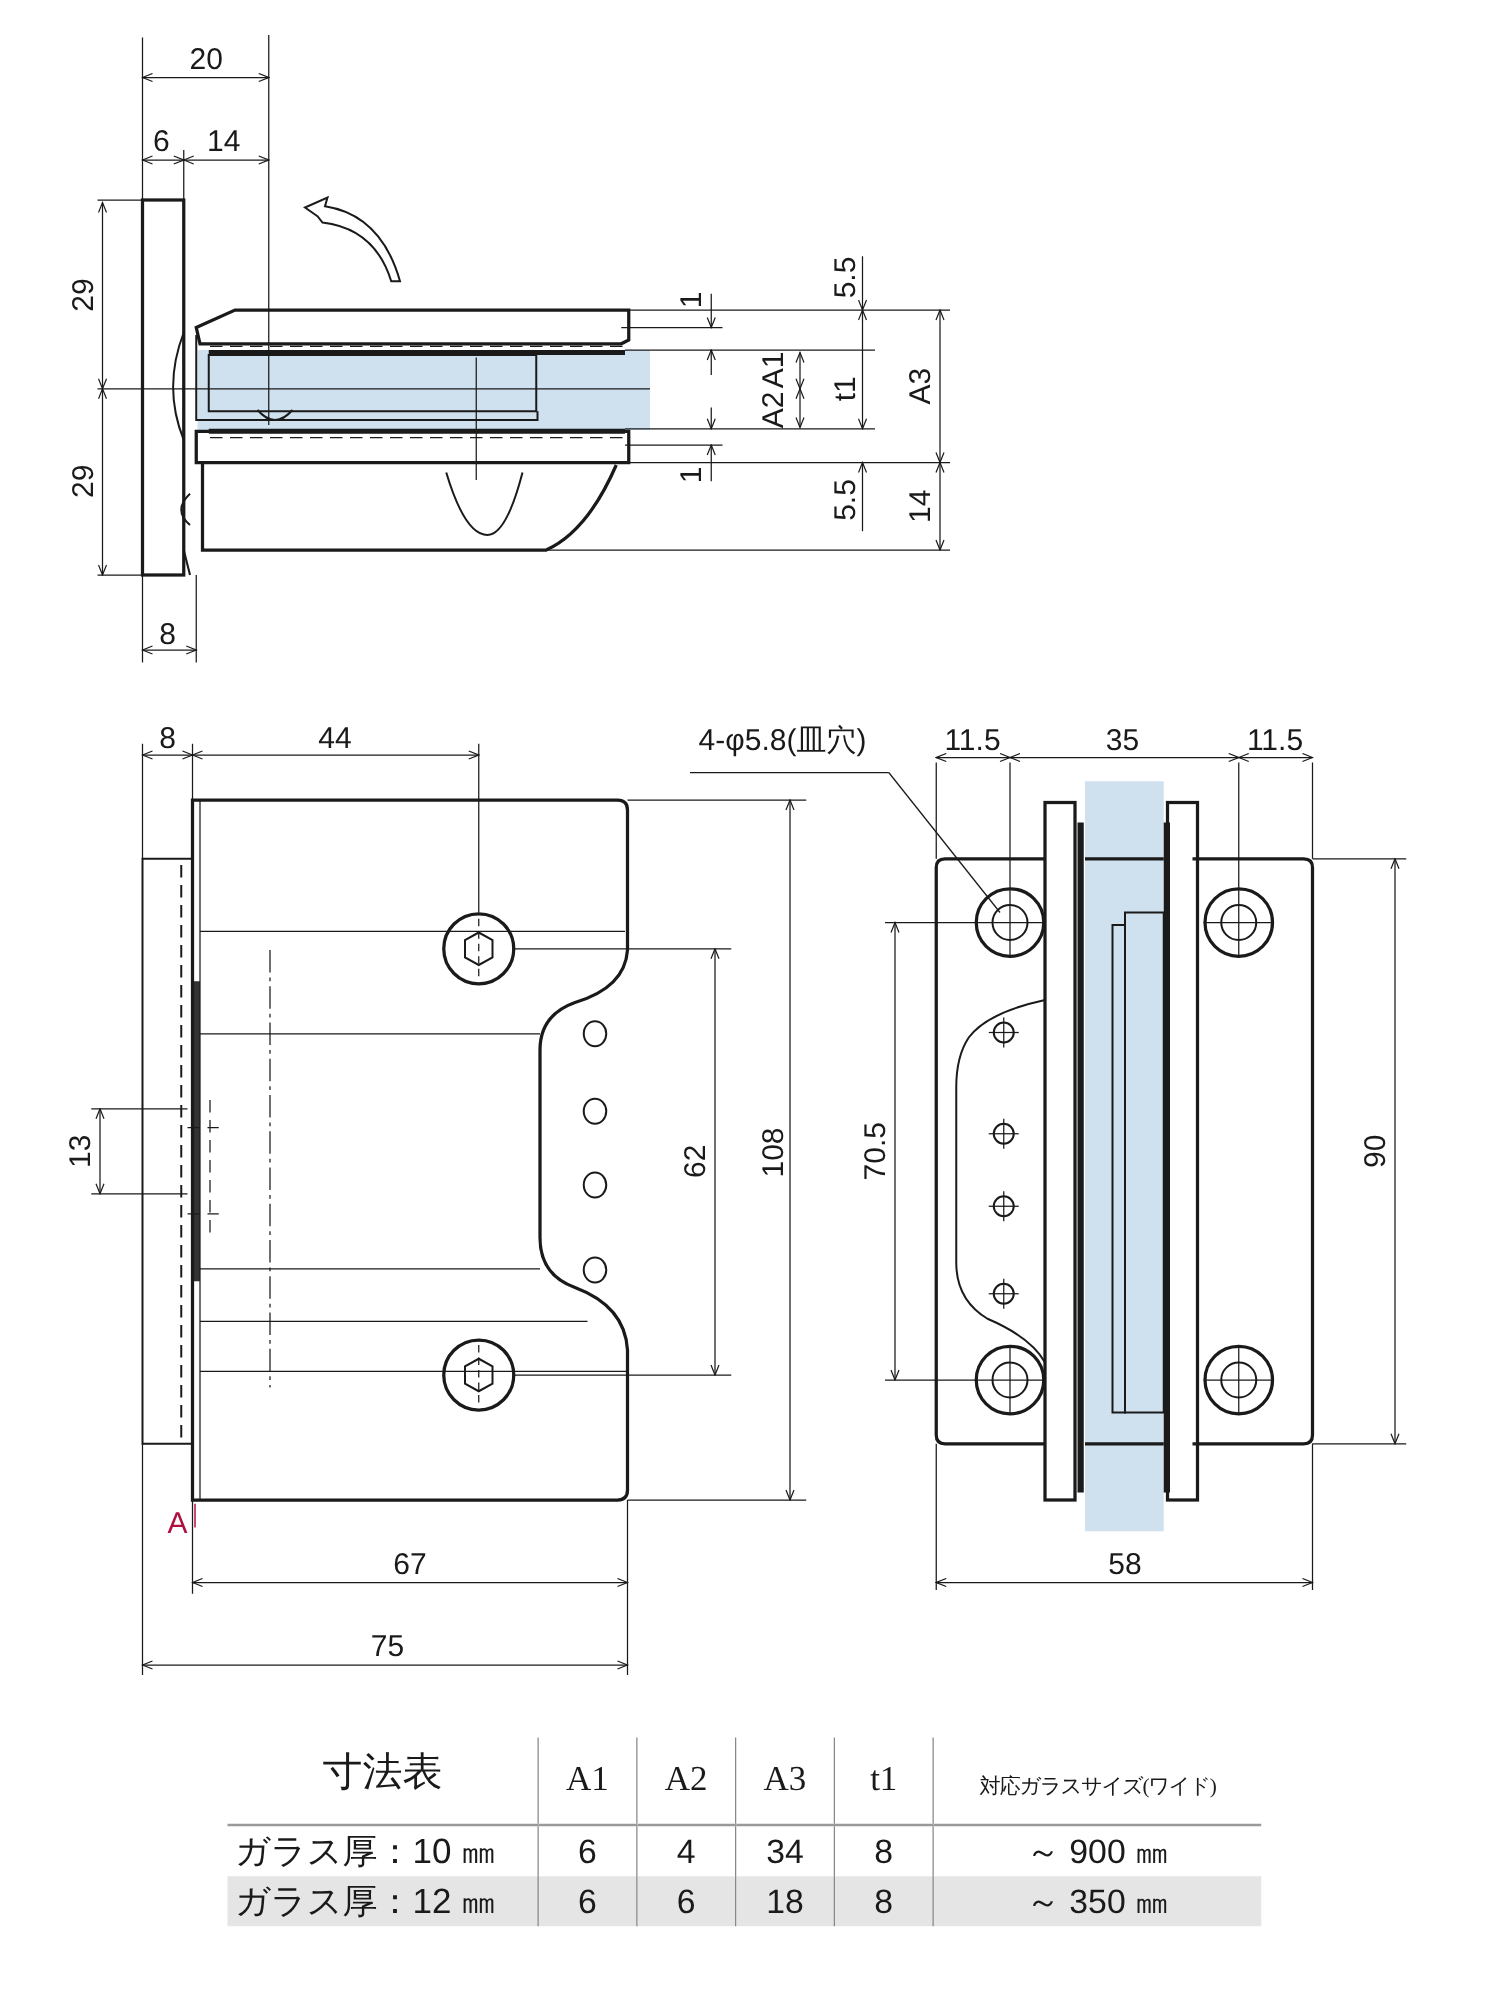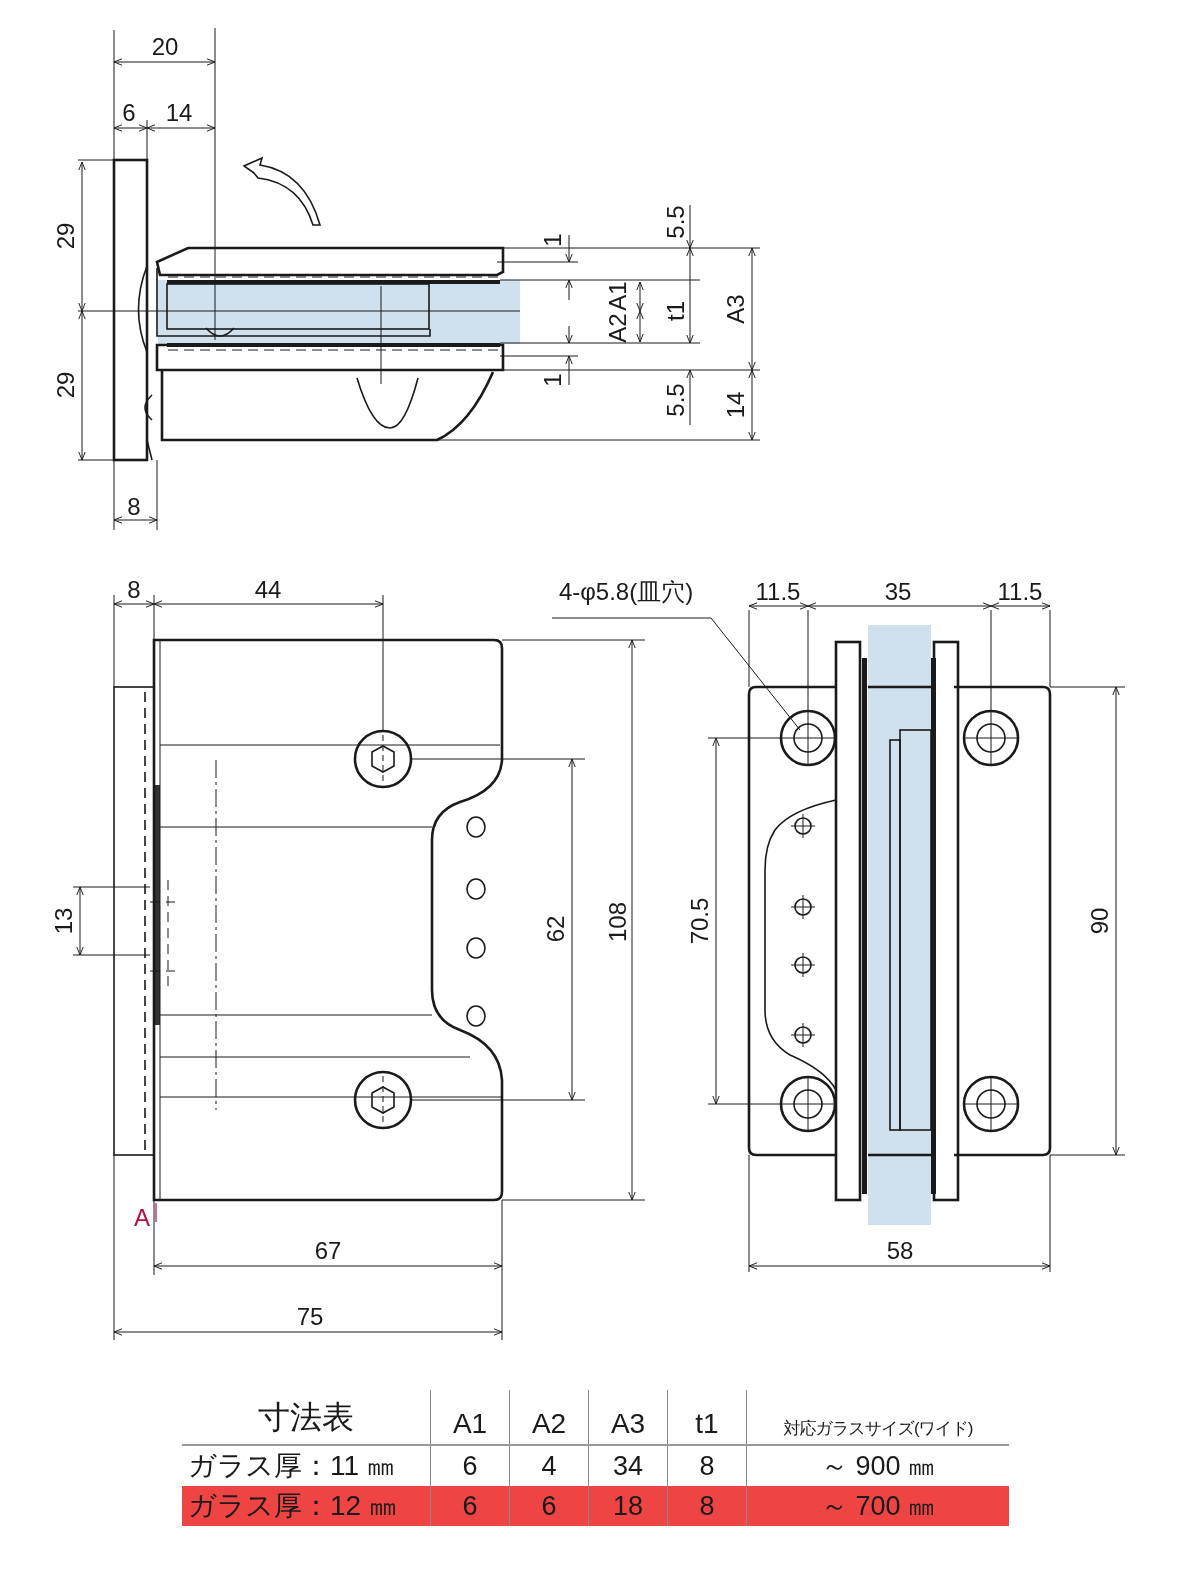--- a/index.html
+++ b/index.html
@@ -9,29 +9,29 @@
   .thick { stroke-width: 2.6; }
   .med { stroke-width: 1.6; }
   .thin { stroke-width: 1; }
   .dash { stroke-dasharray: 10 6; }
   .glass { fill: #cfe0ef; stroke: none; }
   .dimtxt { font-family: "Liberation Sans", sans-serif; font-size: 24px; fill: #1a1a1a; }
   .red { fill: #b01040; }
   
   #spec-table { position: absolute; left: 182px; top: 1390px; border-collapse: collapse; font-family: "Liberation Sans", sans-serif; color: #1a1a1a; }
   #spec-table td, #spec-table th { font-weight: normal; text-align: center; padding: 0; height: 40px; }
-  #spec-table th { font-size: 28px; height: 50px; vertical-align: bottom; padding-bottom: 4px; }
+  #spec-table th { font-size: 28px; height: 50px; vertical-align: bottom; padding-bottom: 19px; font-family: Liberation Serif, serif; }
   #spec-table td { font-size: 27px; }
   #spec-table th.title { font-size: 32px; width: 248px; }
   #spec-table .sep { border-left: 1.5px solid #888; }
   #spec-table .c1 { width: 78px; } #spec-table .c2 { width: 78px; } #spec-table .c3 { width: 78px; } #spec-table .c4 { width: 78px; }
   #spec-table .c5 { width: 262px; }
   #spec-table th.c5 { font-size: 17px; letter-spacing: -1px; }
   #spec-table tr.hdr th { border-bottom: 2.5px solid #999; }
-  #spec-table tr.row2 td { background: #ef4444; }
+  #spec-table tr.row2 td { background: #e5e5e5; }
   #spec-table td.label { text-align: left; padding-left: 6px; font-size: 28px; }
 </style>
 </head>
 <body>
 
 <svg id="drawing" width="1200" height="1596" viewBox="0 0 1200 1596" xmlns="http://www.w3.org/2000/svg">
   <defs>
     <marker id="arr" viewBox="0 0 10 10" refX="10" refY="5" markerWidth="10" markerHeight="8" orient="auto-start-reverse" markerUnits="userSpaceOnUse">
       <path d="M0,1 L10,5 L0,9" fill="none" stroke="#1a1a1a" stroke-width="1.2"></path>
     </marker>
@@ -270,29 +270,29 @@
   <tbody>
       <tr class="hdr">
     <th class="title">寸法表</th>
     <th class="sep c1">A1</th>
     <th class="sep c2">A2</th>
     <th class="sep c3">A3</th>
     <th class="sep c4">t1</th>
     <th class="sep c5">対応ガラスサイズ(ワイド)</th>
   </tr>
   <tr class="row1">
-    <td class="label">ガラス厚：11 ㎜</td>
+    <td class="label">ガラス厚：10 ㎜</td>
     <td class="sep">6</td>
     <td class="sep">4</td>
     <td class="sep">34</td>
     <td class="sep">8</td>
     <td class="sep">～ 900 ㎜</td>
   </tr>
   <tr class="row2">
     <td class="label">ガラス厚：12 ㎜</td>
     <td class="sep">6</td>
     <td class="sep">6</td>
     <td class="sep">18</td>
     <td class="sep">8</td>
-    <td class="sep">～ 700 ㎜</td>
+    <td class="sep">～ 350 ㎜</td>
   </tr>
 </tbody>
   </table>
 
 </body></html>

